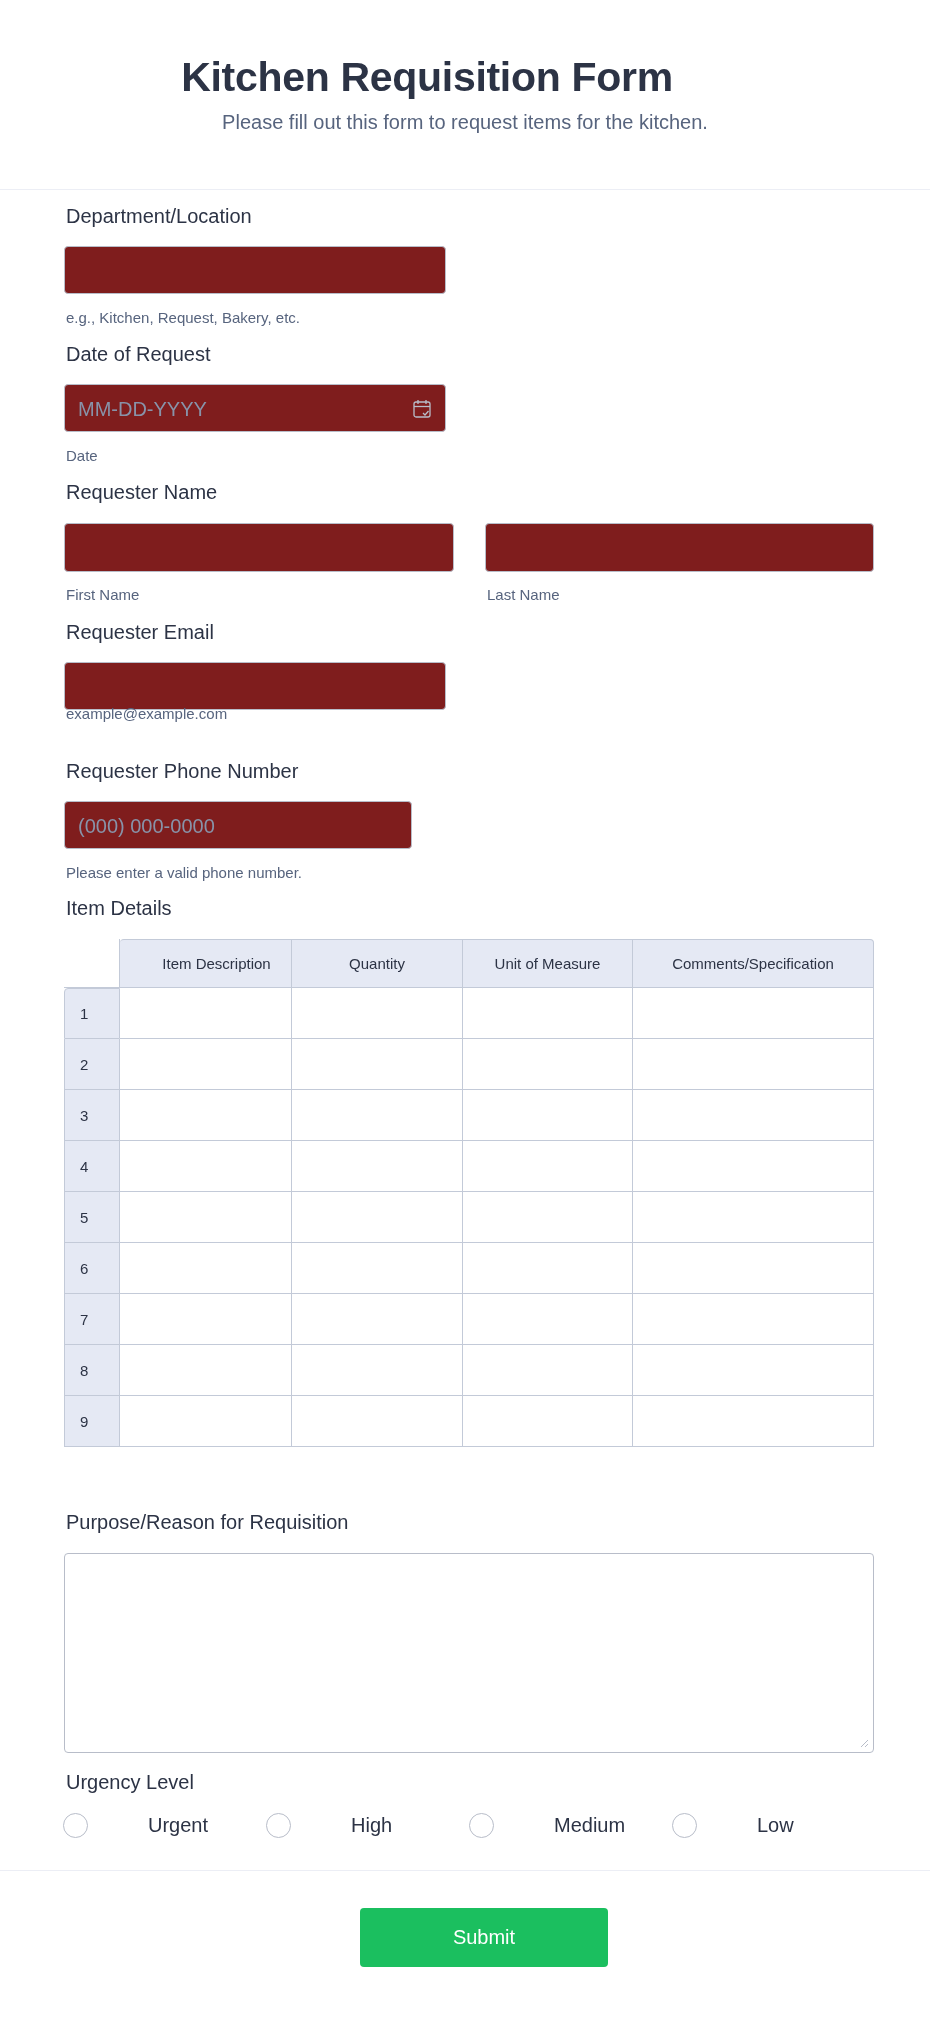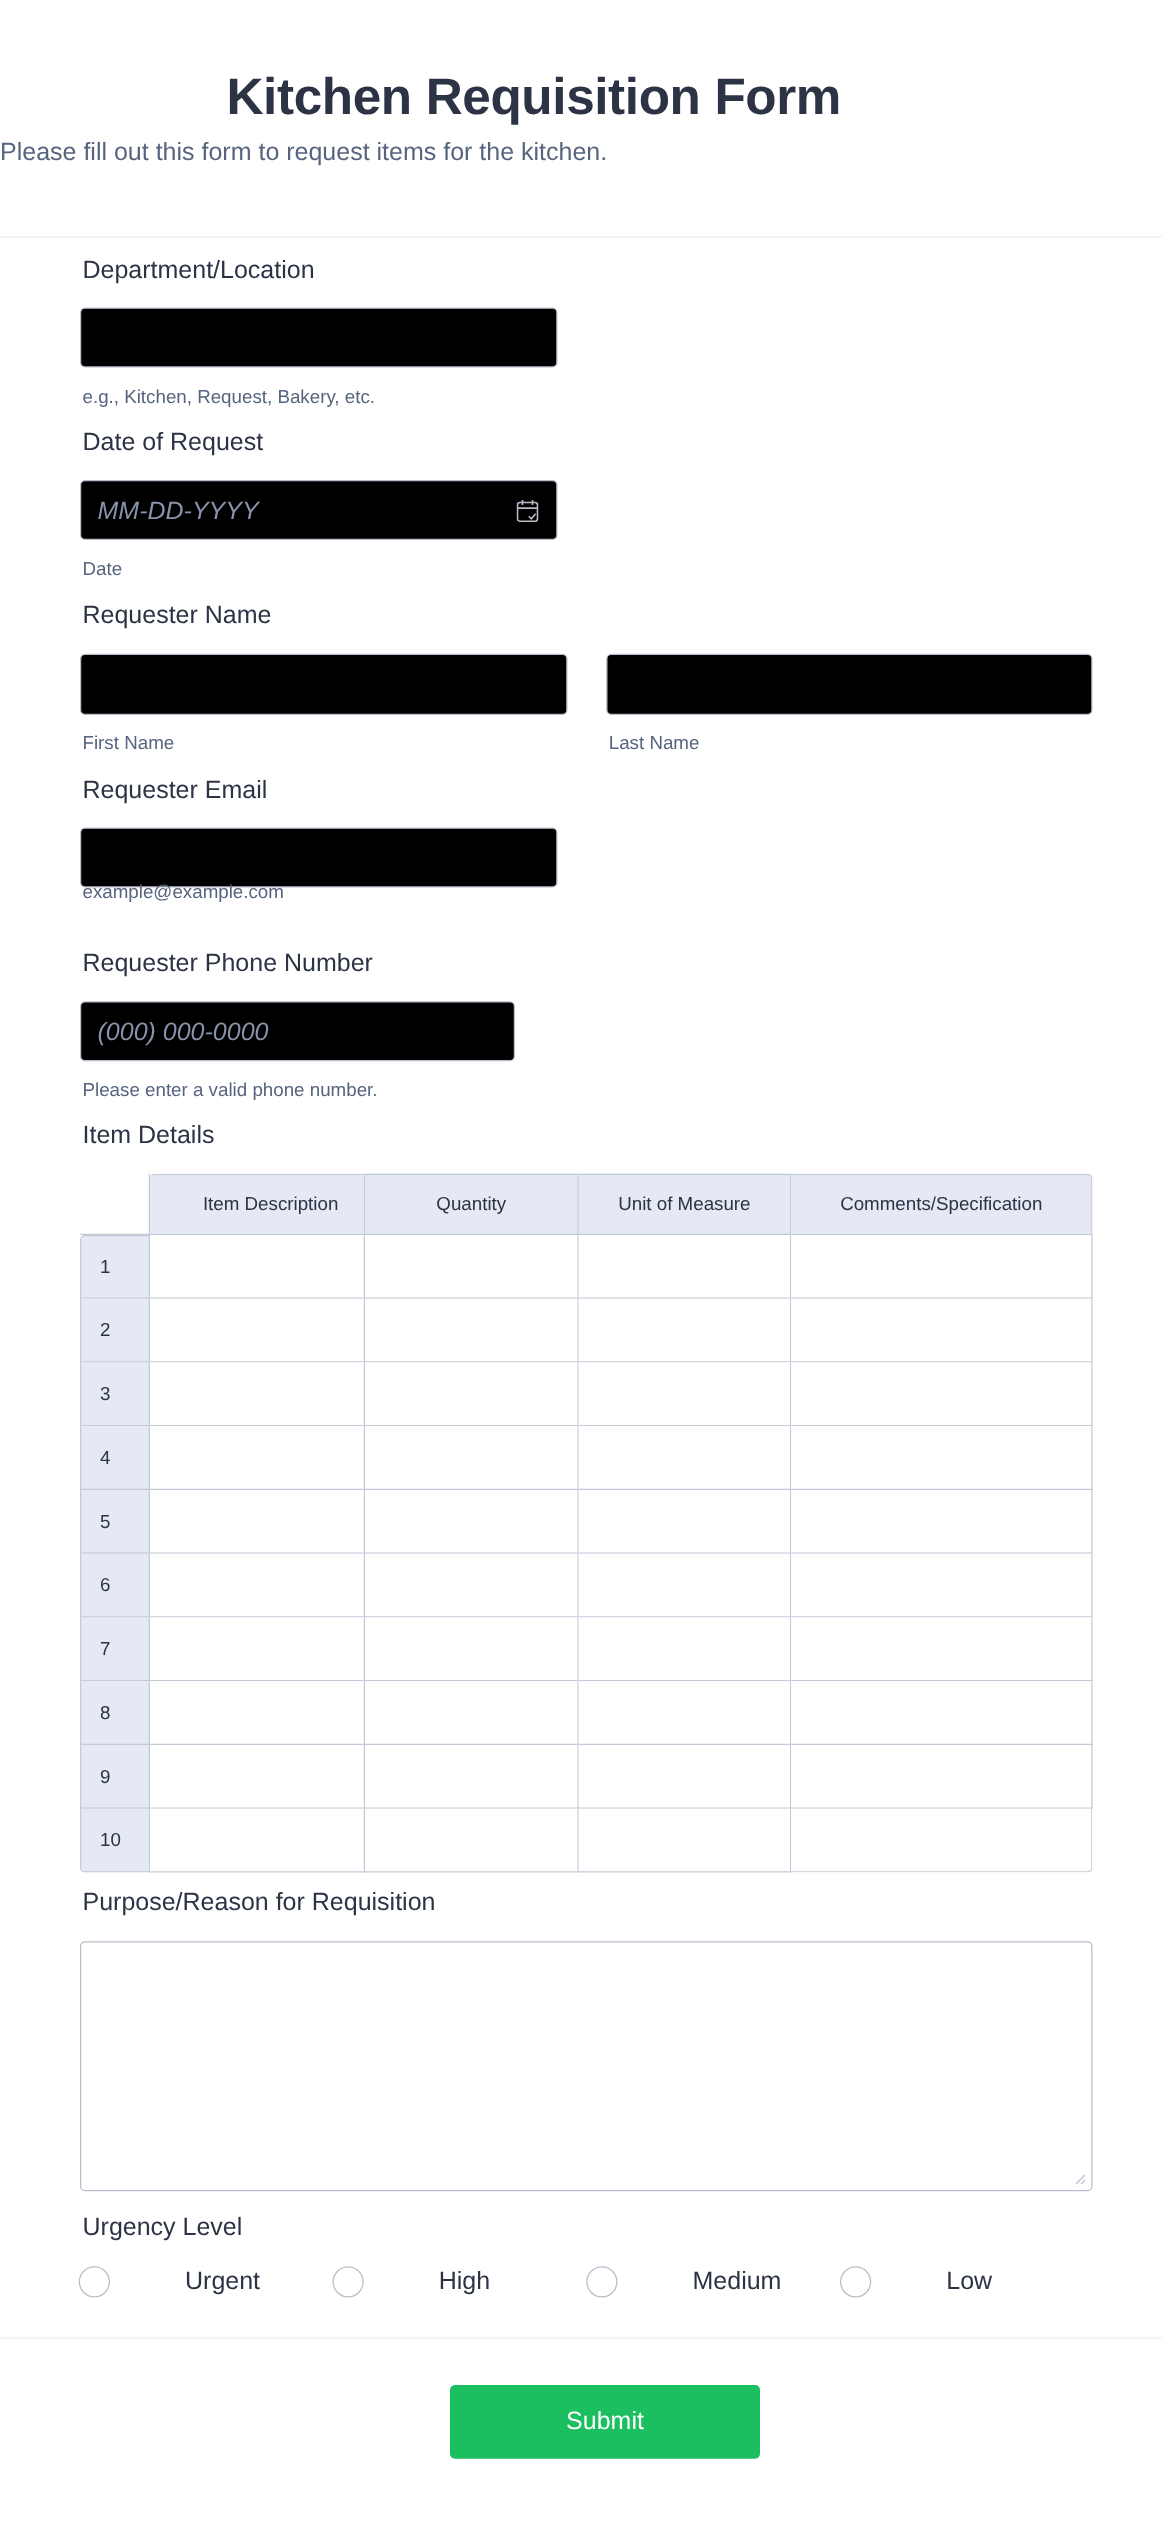--- a/index.html
+++ b/index.html
@@ -1,24 +1,24 @@
 <!DOCTYPE html>
 <html><head>
 <meta charset="utf-8">
 <style>
   * { box-sizing: border-box; margin: 0; padding: 0; }
   html, body { width: 930px; height: 2017px; background: #ffffff; overflow: hidden; }
   body { position: relative; font-family: "Liberation Sans", "DejaVu Sans", sans-serif; color: #2c3345; }
   .abs { position: absolute; }
   .header-title { left: 0; width: 854px; top: 52px; text-align: center; font-size: 41px; font-weight: bold; color: #2c3345; line-height: 50px; letter-spacing: -0.3px; }
-  .header-sub { left: 0; width: 930px; top: 109px; font-size: 20px; color: #57647e; line-height: 26px; }
+  .header-sub { left: 0; width: 930px; top: 109px; text-align: center; font-size: 20px; color: #57647e; line-height: 26px; }
   .divider { left: 0; width: 930px; height: 1px; background: #eceef5; }
   .label { left: 66px; font-size: 20px; color: #2c3345; line-height: 26px; }
   .helper { font-size: 15px; color: #57647e; line-height: 18px; }
-  .input { border: 1px solid #b8bdc9; border-radius: 4px; background: #000000; height: 48px; font-style: italic; }
+  .input { border: 1px solid #b8bdc9; border-radius: 4px; background: #7f1d1d; height: 48px; }
   .placeholder { font-size: 20px; color: #8893a9; line-height: 48px; padding-left: 13px; white-space: nowrap; }
   .cal-icon { position: absolute; right: 14px; top: 14px; width: 18px; height: 19px; }
   table.grid { position: absolute; left: 64px; top: 939px; border-collapse: separate; border-spacing: 0; }
   .grid th, .grid td { border-right: 1px solid #c3cad8; border-bottom: 1px solid #c3cad8; }
   .grid th { background: #e5e9f4; height: 49px; font-size: 15px; font-weight: normal; color: #2c3345; text-align: center; border-top: 1px solid #c3cad8; }
   .grid th.corner { background: transparent; border-top: none; border-right: 1px solid #c3cad8; border-bottom: 1px solid #c3cad8; }
   .grid th.first-head { border-top-left-radius: 4px; padding-left: 22px; }
   .grid th.last-head { border-top-right-radius: 4px; }
   .grid td { height: 51px; background: #fff; }
   .grid td.rownum { background: #e5e9f4; font-size: 15px; color: #2c3345; padding-left: 15px; border-left: 1px solid #c3cad8; }
@@ -140,27 +140,20 @@
         <td></td>
         <td class="lastcol"></td>
     </tr>
     <tr>
       <td class="rownum">9</td>
       <td></td>
         <td></td>
         <td></td>
         <td class="lastcol"></td>
     </tr>
-    <tr class="last">
-      <td class="rownum">10</td>
-      <td></td>
-        <td></td>
-        <td></td>
-        <td class="lastcol"></td>
-    </tr>
   </tbody>
 </table>
 
 <div class="abs label" style="top:1509px">Purpose/Reason for Requisition</div>
 <div class="abs textarea">
   <svg class="resize-icon" viewBox="0 0 9 9" stroke="#b8bdc9" stroke-width="1">
     <line x1="1" y1="8" x2="8" y2="1"></line>
     <line x1="5" y1="8" x2="8" y2="5"></line>
   </svg>
 </div>

